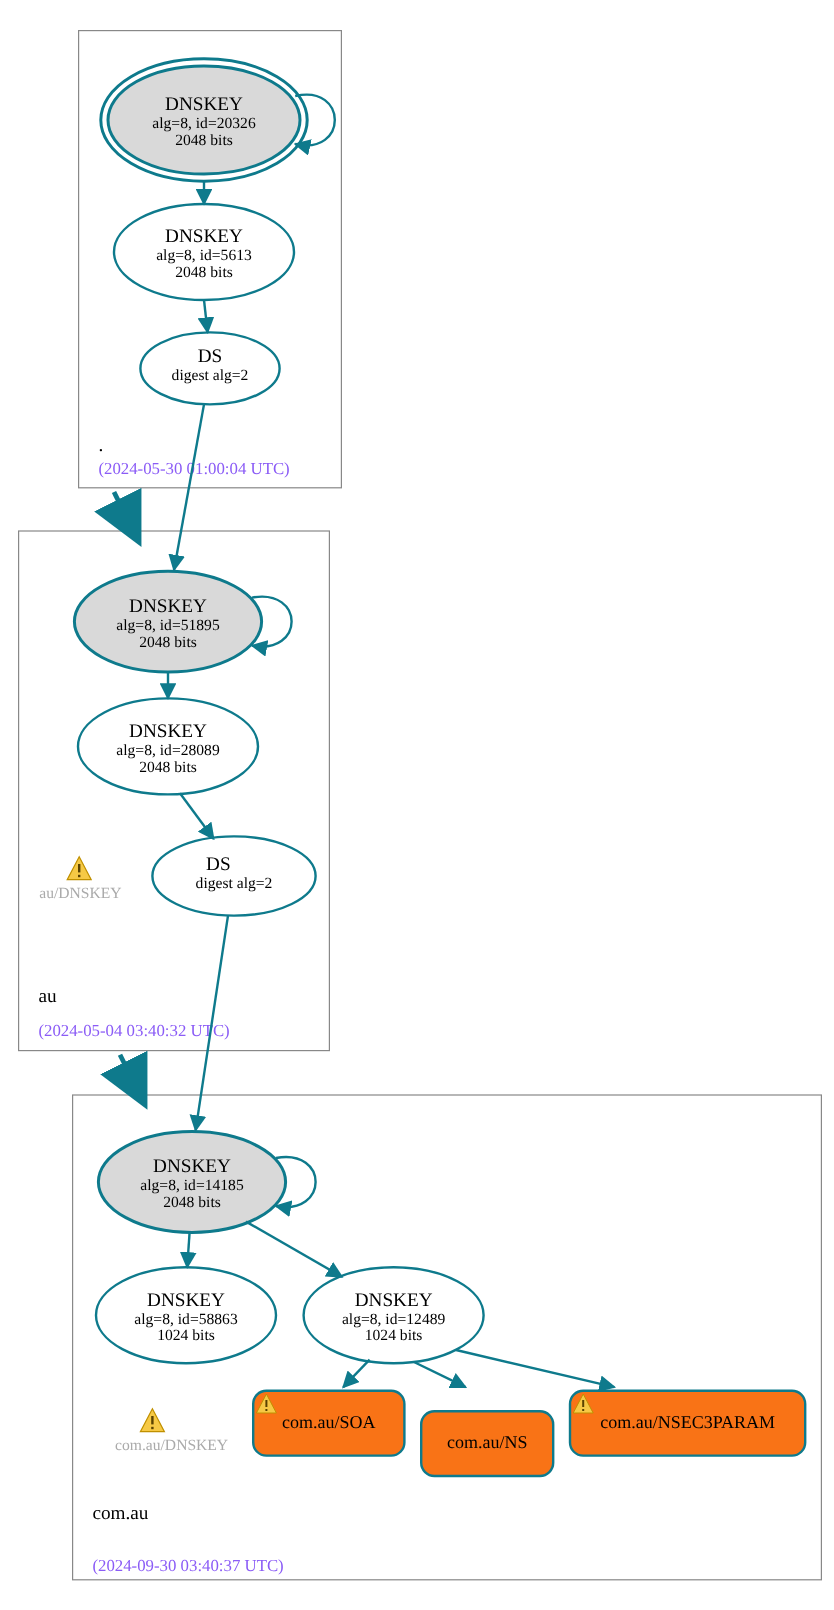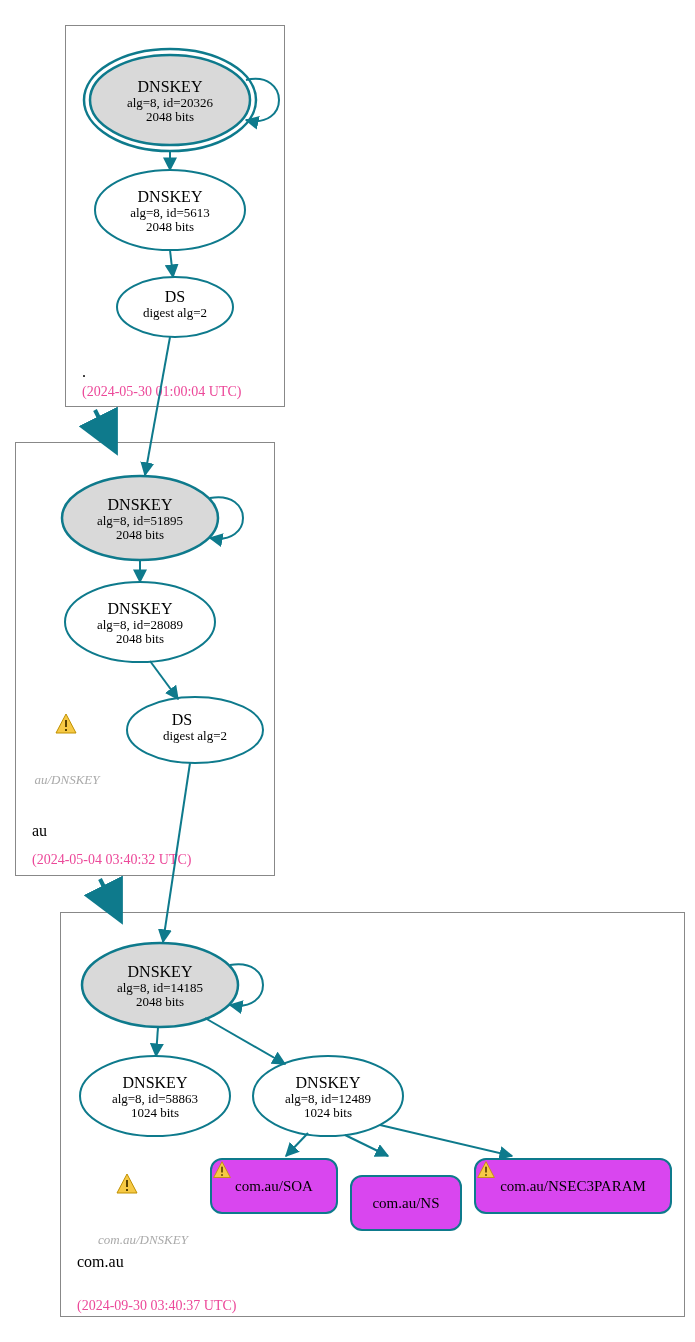--- a/index.html
+++ b/index.html
@@ -17,49 +17,47 @@
     box-sizing: border-box;
   }
   .zone-label {
     position: absolute;
     font-size: 16px;
     color: #000;
   }
   .zone-ts {
     position: absolute;
     font-size: 14px;
-    color: #ec4899;
+    color: #8b5cf6;
   }
   svg {
     position: absolute;
     top: 0;
     left: 0;
     pointer-events: none;
   }
   .node-group text { pointer-events: auto; }
   .warn-icon {
     position: absolute;
     width: 24px;
     height: 24px;
     pointer-events: none;
   }
   .warn-label {
     position: absolute;
     font-size: 13px;
     color: #aaa;
-    font-style: italic;
     text-align: center;
     width: 110px;
-    margin-top: 36px;
   }
   .rrset-box {
     position: absolute;
     border: 2px solid #0e7a8c;
     border-radius: 12px;
-    background: #d946ef;
+    background: #f97316;
     font-size: 15px;
     color: #000;
     display: flex;
     flex-direction: column;
     align-items: center;
     justify-content: center;
     box-sizing: border-box;
   }
   .rrset-warn {
     width: 20px;

